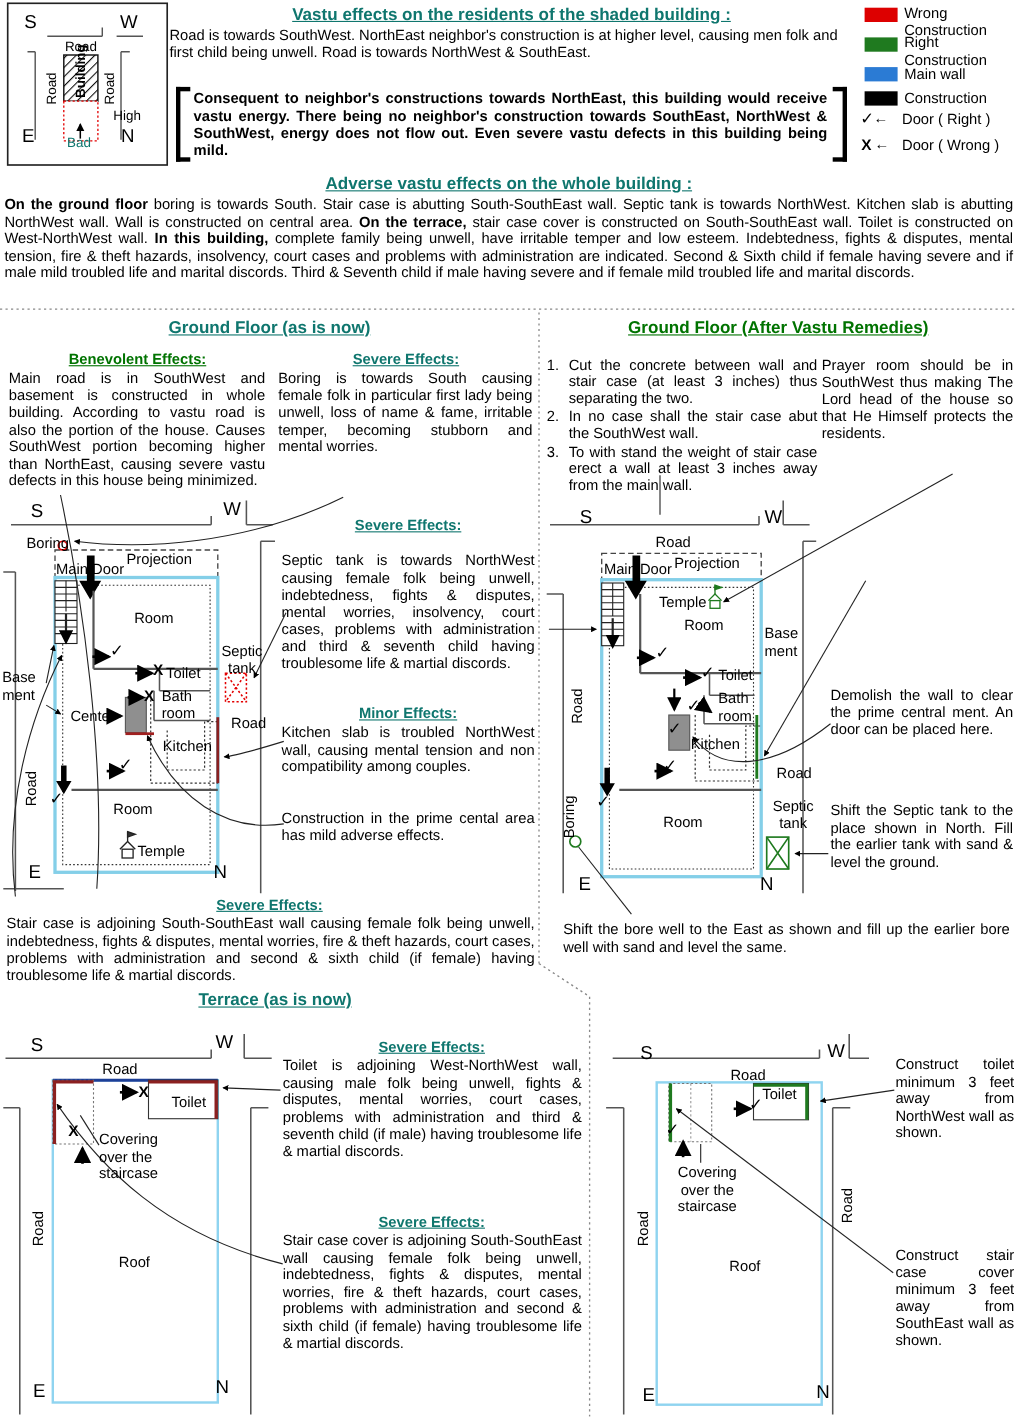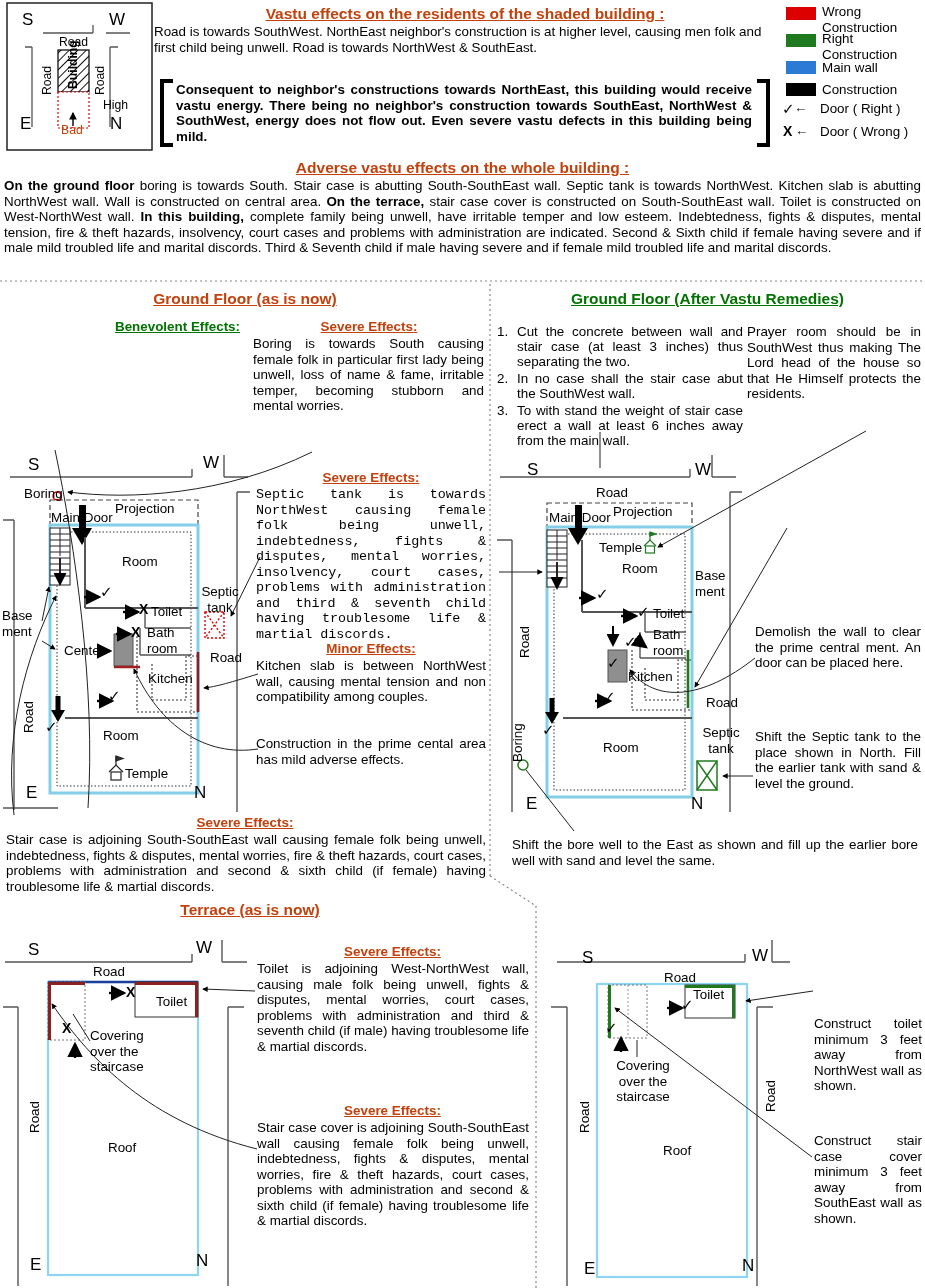--- a/index.html
+++ b/index.html
@@ -3,21 +3,21 @@
 <meta charset="utf-8">
 <style>
   html,body{margin:0;padding:0;background:#fff;}
   #page{position:relative;width:925px;height:1288px;background:#fff;overflow:hidden;
         font-family:"Liberation Sans","DejaVu Sans",sans-serif;font-size:13.4px;color:#000;}
   .lbl{position:absolute;line-height:1.16;white-space:nowrap;}
   .wrap{white-space:normal;}
   .jus{text-align:justify;-moz-text-align-last:left;text-align-last:left;}
   .ctr{text-align:center;}
   .b{font-weight:bold;}
-  .red{color:#c2410c;}
+  .red{color:#0f766e;}
   .grn{color:#007300;}
   .hd{font-weight:bold;text-decoration:underline;}
   .t15{font-size:15.5px;}
   .t12{font-size:12.2px;}
   .compass{font-size:17px;}
   .rot{transform:rotate(-90deg);transform-origin:0 0;}
   .chk{position:absolute;font-weight:bold;font-size:15px;line-height:1;}
   .xx{position:absolute;font-weight:bold;font-size:14px;line-height:1;}
   .sw{position:absolute;width:30px;height:13px;}
   .bracketL{position:absolute;border-left:4px solid #000;border-top:4px solid #000;border-bottom:4px solid #000;width:9px;}
@@ -267,27 +267,28 @@
 <span class="xx" style="left:783px;top:124px;">X</span>
 <span class="lbl b" style="left:795px;top:123px;">←</span>
 <div class="lbl" style="left:820px;top:124px;">Door ( Wrong )</div>
 
 <div class="lbl hd red t15 ctr" style="left:0px;top:159px;width:925px;">Adverse vastu effects on the whole building :</div>
 <div class="lbl wrap jus" style="left:4px;top:178px;width:917px;">
   <span class="b">On the ground floor</span><span> boring is towards South. Stair case is abutting South-SouthEast wall. Septic tank is towards NorthWest. Kitchen slab is abutting NorthWest wall. Wall is constructed on central area. </span><span class="b">On the terrace,</span><span> stair case cover is constructed on South-SouthEast wall. Toilet is constructed on West-NorthWest wall. </span><span class="b">In this building,</span><span> complete family being unwell, have irritable temper and low esteem. Indebtedness, fights &amp; disputes, mental tension, fire &amp; theft hazards, insolvency, court cases and problems with administration are indicated. Second &amp; Sixth child if female having severe and if male mild troubled life and marital discords. Third &amp; Seventh child if male having severe and if female mild troubled life and marital discords.</span>
 </div>
 
 <div class="lbl hd red t15 ctr" style="left:55px;top:290px;width:380px;">Ground Floor (as is now)</div>
-<div class="lbl hd grn ctr" style="left:10px;top:319px;width:230px;text-align:right;">Benevolent Effects:</div>
+<div class="lbl hd grn ctr" style="left:10px;top:319px;width:230px;">Benevolent Effects:</div>
 <div class="lbl hd red ctr" style="left:253px;top:319px;width:232px;">Severe Effects:</div>
+<div class="lbl wrap jus" style="left:8px;top:336px;width:233px;">Main road is in SouthWest and basement is constructed in whole building. According to vastu road is also the portion of the house. Causes SouthWest portion becoming higher than NorthEast, causing severe vastu defects in this house being minimized.</div>
 <div class="lbl wrap jus" style="left:253px;top:336px;width:231px;">Boring is towards South causing female folk in particular first lady being unwell, loss of name &amp; fame, irritable temper, becoming stubborn and mental worries.</div>
 <div class="lbl hd red ctr" style="left:256px;top:470px;width:230px;">Severe Effects:</div>
-<div class="lbl wrap jus" style="left:256px;top:487px;width:230px;font-family:Liberation Mono, monospace;">Septic tank is towards NorthWest causing female folk being unwell, indebtedness, fights &amp; disputes, mental worries, insolvency, court cases, problems with administration and third &amp; seventh child having troublesome life &amp; martial discords.</div>
+<div class="lbl wrap jus" style="left:256px;top:502px;width:230px;">Septic tank is towards NorthWest causing female folk being unwell, indebtedness, fights &amp; disputes, mental worries, insolvency, court cases, problems with administration and third &amp; seventh child having troublesome life &amp; martial discords.</div>
 <div class="lbl hd red ctr" style="left:256px;top:641px;width:230px;">Minor Effects:</div>
-<div class="lbl wrap jus" style="left:256px;top:658px;width:230px;">Kitchen slab is between NorthWest wall, causing mental tension and non compatibility among couples.</div>
+<div class="lbl wrap jus" style="left:256px;top:658px;width:230px;">Kitchen slab is troubled NorthWest wall, causing mental tension and non compatibility among couples.</div>
 <div class="lbl wrap jus" style="left:256px;top:736px;width:230px;">Construction in the prime cental area has mild adverse effects.</div>
 <div class="lbl hd red ctr" style="left:0px;top:815px;width:490px;">Severe  Effects:</div>
 <div class="lbl wrap jus" style="left:6px;top:832px;width:480px;">Stair case is adjoining South-SouthEast wall causing female folk being unwell, indebtedness, fights &amp; disputes, mental worries, fire &amp; theft hazards, court cases, problems with administration and second &amp; sixth child (if female) having troublesome life &amp; martial discords.</div>
 
 <div class="lbl compass" style="left:28px;top:455px;">S</div>
 <div class="lbl compass" style="left:203px;top:453px;">W</div>
 <div class="lbl compass" style="left:26px;top:783px;">E</div>
 <div class="lbl compass" style="left:194px;top:783px;">N</div>
 <div class="lbl" style="left:24px;top:486px;">Boring</div>
 <div class="lbl" style="left:115px;top:501px;">Projection</div>
@@ -314,21 +315,21 @@
   <div class="step">
         <span class="num">1.</span>
         <span class="tx">Cut the concrete between wall and stair case (at least 3 inches) thus separating the two.</span>
       </div>
   <div class="step">
         <span class="num">2.</span>
         <span class="tx">In no case shall the stair case abut the SouthWest wall.</span>
       </div>
   <div class="step">
         <span class="num">3.</span>
-        <span class="tx">To with stand the weight of stair case erect a wall at least 6 inches away from the main wall.</span>
+        <span class="tx">To with stand the weight of stair case erect a wall at least 3 inches away from the main wall.</span>
       </div>
 </div>
 <div class="lbl wrap jus" style="left:747px;top:324px;width:174px;">Prayer room should be in SouthWest thus making The Lord head of the house so that He Himself protects the residents.</div>
 <div class="lbl wrap jus" style="left:755px;top:624px;width:166px;">Demolish the wall to clear the prime central ment. An door can be placed here.</div>
 <div class="lbl wrap jus" style="left:512px;top:837px;width:406px;">Shift the bore well to the East as shown and fill up the earlier bore well with sand and level the same.</div>
 <div class="lbl wrap jus" style="left:755px;top:729px;width:166px;">Shift the Septic tank to the place shown in North. Fill the earlier tank with sand &amp; level the ground.</div>
 
 <div class="lbl compass" style="left:527px;top:460px;">S</div>
 <div class="lbl compass" style="left:695px;top:460px;">W</div>
 <div class="lbl compass" style="left:526px;top:794px;">E</div>
@@ -365,21 +366,21 @@
 <div class="lbl compass" style="left:30px;top:1255px;">E</div>
 <div class="lbl compass" style="left:196px;top:1251px;">N</div>
 <div class="lbl" style="left:93px;top:964px;">Road</div>
 <div class="lbl" style="left:156px;top:994px;">Toilet</div>
 <div class="lbl wrap" style="left:90px;top:1028px;width:66px;">Covering over the staircase</div>
 <div class="lbl" style="left:108px;top:1140px;">Roof</div>
 <div class="lbl rot" style="left:27px;top:1133px;">Road</div>
 <span class="xx" style="left:126px;top:985px;">X</span>
 <span class="xx" style="left:62px;top:1021px;">X</span>
 
-<div class="lbl wrap jus" style="left:814px;top:1016px;width:108px;">Construct toilet minimum 3 feet away from NorthWest wall as shown.</div>
+<div class="lbl wrap jus" style="left:814px;top:960px;width:108px;">Construct toilet minimum 3 feet away from NorthWest wall as shown.</div>
 <div class="lbl wrap jus" style="left:814px;top:1133px;width:108px;">Construct stair case cover minimum 3 feet away from SouthEast wall as shown.</div>
 
 <div class="lbl compass" style="left:582px;top:948px;">S</div>
 <div class="lbl compass" style="left:752px;top:946px;">W</div>
 <div class="lbl compass" style="left:584px;top:1259px;">E</div>
 <div class="lbl compass" style="left:742px;top:1256px;">N</div>
 <div class="lbl" style="left:664px;top:970px;">Road</div>
 <div class="lbl" style="left:693px;top:987px;">Toilet</div>
 <div class="lbl wrap ctr" style="left:610px;top:1058px;width:66px;">Covering over the staircase</div>
 <div class="lbl" style="left:663px;top:1143px;">Roof</div>

